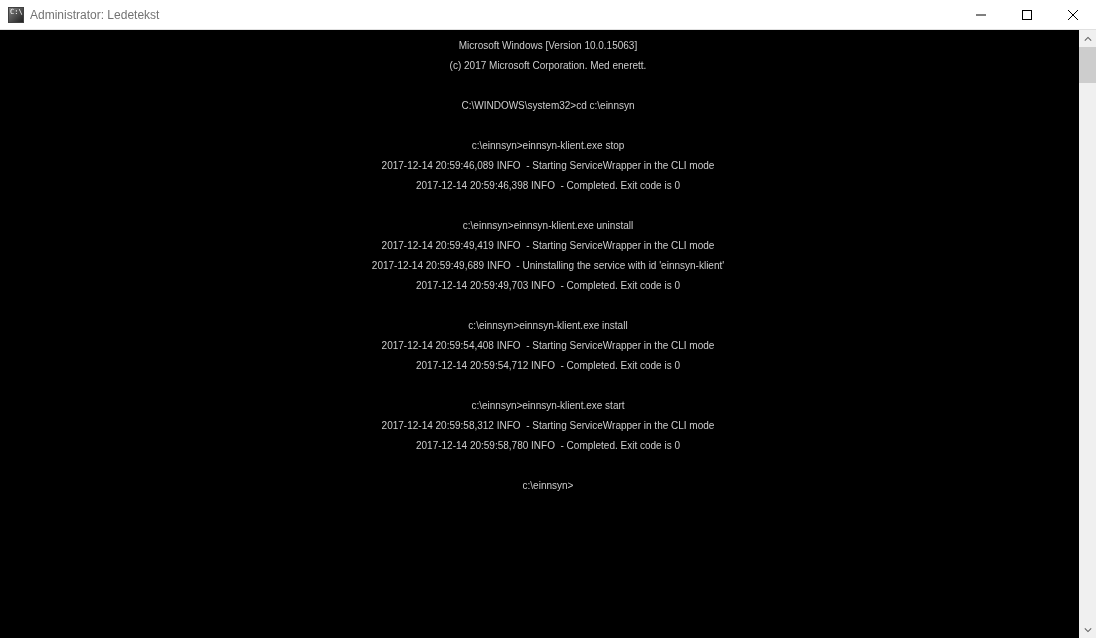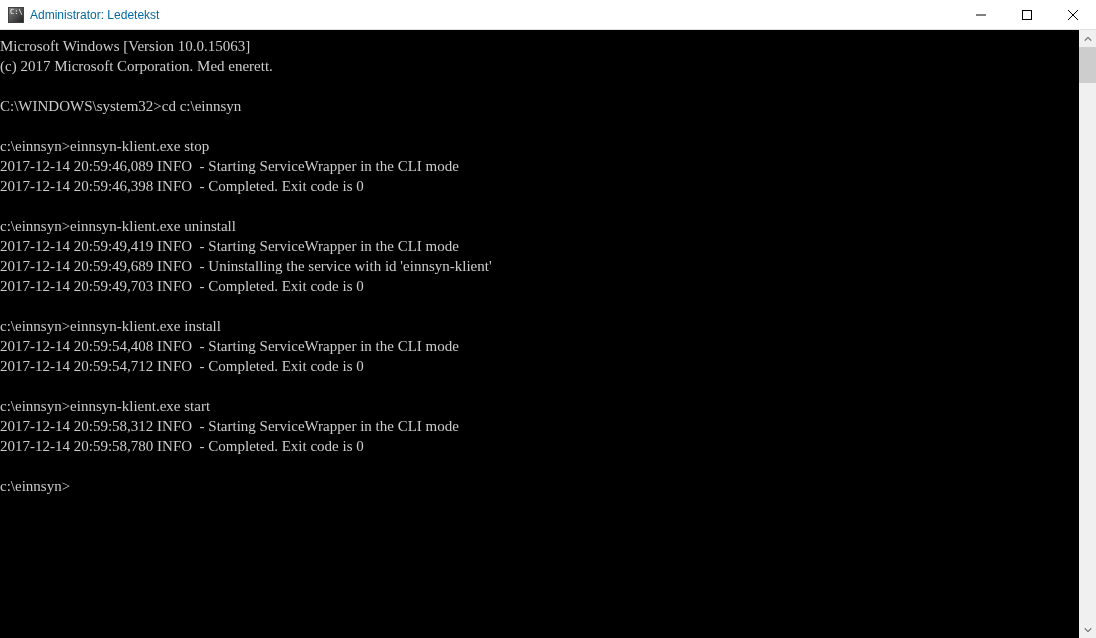--- a/index.html
+++ b/index.html
@@ -36,21 +36,21 @@
       font-family: Consolas, monospace;
       font-size: 7px;
       color: #ffffff;
       top: 1px;
       left: 1px;
       line-height: 7px;
     }
     .titlebar-text {
       flex: 1;
       font-size: 12px;
-      color: #0369a1;
+      color: #737373;
     }
     .window-controls {
       display: flex;
     }
     .win-btn {
       width: 46px;
       height: 30px;
       display: flex;
       align-items: center;
       justify-content: center;
@@ -61,29 +61,30 @@
       width: 10px;
       height: 10px;
     }
     .terminal-wrapper {
       position: relative;
       width: 100%;
       height: calc(100% - 30px);
       background: #000000;
     }
     .terminal {
-      font-family: Liberation Serif, serif;
-      font-size: 15px;
+      font-family: Liberation Sans, sans-serif;
+      font-size: 10px;
       line-height: 20px;
       color: #cccccc;
       background: #000000;
       white-space: pre;
       padding: 6px 0 0 0;
       height: 100%;
       overflow: hidden;
+      text-align: center;
     }
     .scrollbar {
       position: absolute;
       right: 0;
       top: 0;
       width: 17px;
       height: 100%;
       background: #f0f0f0;
     }
     .scrollbar-arrow {

